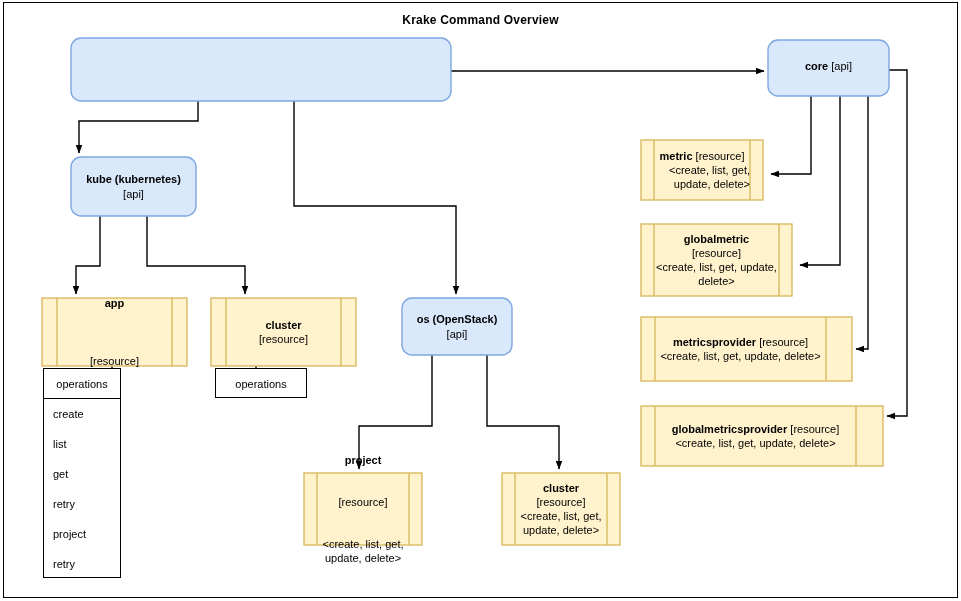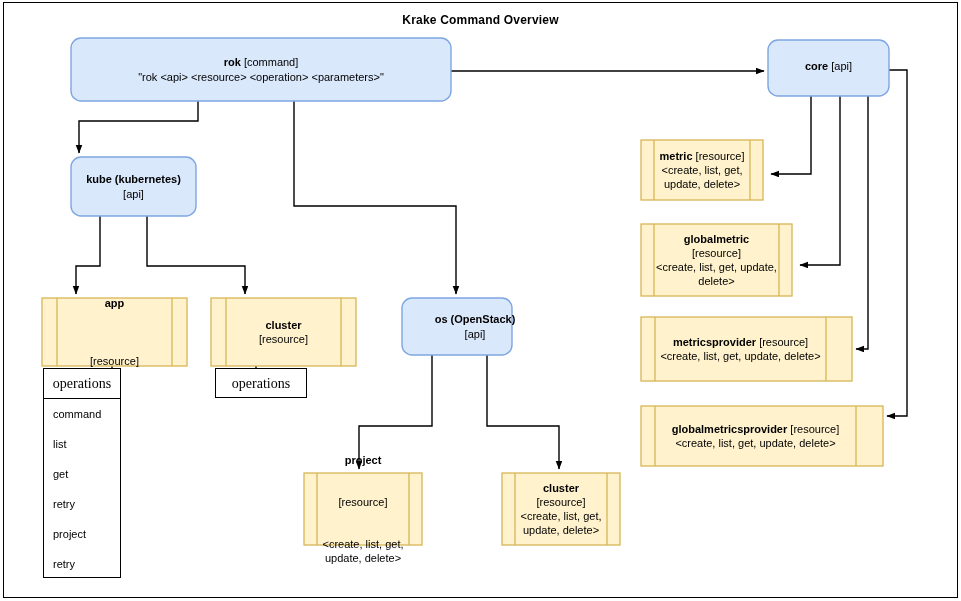--- a/index.html
+++ b/index.html
@@ -14,21 +14,21 @@
           box-sizing:border-box;border:1px solid #000;border-top:none;background:#fff;
           overflow:hidden;}
   svg{position:absolute;left:0;top:0;}
   .nodetext{position:absolute;box-sizing:border-box;display:flex;
             flex-direction:column;align-items:center;justify-content:center;
             text-align:center;line-height:1.28;pointer-events:none;}
   .lbl{font-size:11px;}
   .lbl b{font-weight:bold;}
   .oplist{position:absolute;box-sizing:border-box;}
   .ophdr{box-sizing:border-box;border-bottom:1px solid #000;height:30px;
-         display:flex;align-items:center;justify-content:center;font-size:14px;font-family:Liberation Serif, serif;}
+         display:flex;align-items:center;justify-content:center;font-size:11px;}
   .oprow{box-sizing:border-box;height:30px;display:flex;align-items:center;
          padding-left:9px;font-size:11px;}
 </style>
 </head>
 <body>
 
 <div id="frame">
 
   <div id="titlebar">
     <span class="t">Krake Command Overview</span>
@@ -122,37 +122,32 @@
         <line x1="822" y1="291" x2="822" y2="355" stroke="#d6b656" stroke-width="1.3"></line>
       </g>
 
       <g>
         <rect x="637" y="380" width="242" height="60" fill="#fff2cc" stroke="#d6b656" stroke-width="1.3"></rect>
         <line x1="651" y1="380" x2="651" y2="440" stroke="#d6b656" stroke-width="1.3"></line>
         <line x1="852" y1="380" x2="852" y2="440" stroke="#d6b656" stroke-width="1.3"></line>
       </g>
     </svg>
 
-    <div class="nodetext" style="left:67px;top:12px;width:380px;height:63px;">
-      <div class="lbl"><b>rok</b>
-        <span>[command]</span></div>
-      <div class="lbl">"rok &lt;api&gt; &lt;resource&gt; &lt;operation&gt; &lt;parameters&gt;"</div>
-    </div>
 
     <div class="nodetext" style="left:764px;top:14px;width:121px;height:52px;">
       <div class="lbl"><b>core</b>
         <span>[api]</span></div>
     </div>
 
     <div class="nodetext" style="left:67px;top:131px;width:125px;height:59px;">
       <div class="lbl"><b>kube (kubernetes)</b></div>
       <div class="lbl">[api]</div>
     </div>
 
-    <div class="nodetext" style="left:416px;top:272px;width:110px;height:57px;">
+    <div class="nodetext" style="left:398px;top:272px;width:110px;height:57px;">
       <div class="lbl"><b>os (OpenStack)</b></div>
       <div class="lbl">[api]</div>
     </div>
 
     <div class="nodetext" style="left:53px;top:272px;width:115px;height:68px;gap:44px;">
       <div class="lbl"><b>app</b></div>
       <div class="lbl">[resource]</div>
     </div>
 
     <div class="nodetext" style="left:222px;top:272px;width:115px;height:68px;">
@@ -165,21 +160,21 @@
       <div class="lbl">[resource]</div>
       <div class="lbl">&lt;create, list, get, update, delete&gt;</div>
     </div>
 
     <div class="nodetext" style="left:511px;top:447px;width:92px;height:72px;">
       <div class="lbl"><b>cluster</b></div>
       <div class="lbl">[resource]</div>
       <div class="lbl">&lt;create, list, get, update, delete&gt;</div>
     </div>
 
-    <div class="nodetext" style="left:650px;top:114px;width:96px;height:60px;">
+    <div class="nodetext" style="left:650px;top:114px;width:96px;height:60px;text-align:right;">
       <div class="lbl"><b>metric</b>
         <span>[resource]</span></div>
       <div class="lbl">&lt;create, list, get, update, delete&gt;</div>
     </div>
 
     <div class="nodetext" style="left:650px;top:198px;width:125px;height:72px;">
       <div class="lbl"><b>globalmetric</b></div>
       <div class="lbl">[resource]</div>
       <div class="lbl">&lt;create, list, get, update, delete&gt;</div>
     </div>
@@ -191,21 +186,21 @@
     </div>
 
     <div class="nodetext" style="left:651px;top:380px;width:201px;height:60px;">
       <div class="lbl"><b>globalmetricsprovider</b>
         <span>[resource]</span></div>
       <div class="lbl">&lt;create, list, get, update, delete&gt;</div>
     </div>
 
     <div class="oplist" style="left:39px;top:342px;width:78px;height:210px;border:1px solid #000;background:#fff;">
       <div class="ophdr">operations</div>
-      <div class="oprow">command</div>
+      <div class="oprow">create</div>
       <div class="oprow">list</div>
       <div class="oprow">get</div>
       <div class="oprow">retry</div>
       <div class="oprow">project</div>
       <div class="oprow">retry</div>
     </div>
 
     <div class="oplist" style="left:211px;top:342px;width:92px;height:30px;border:1px solid #000;background:#fff;">
       <div class="ophdr" style="border-bottom:none;">operations</div>
     </div>

